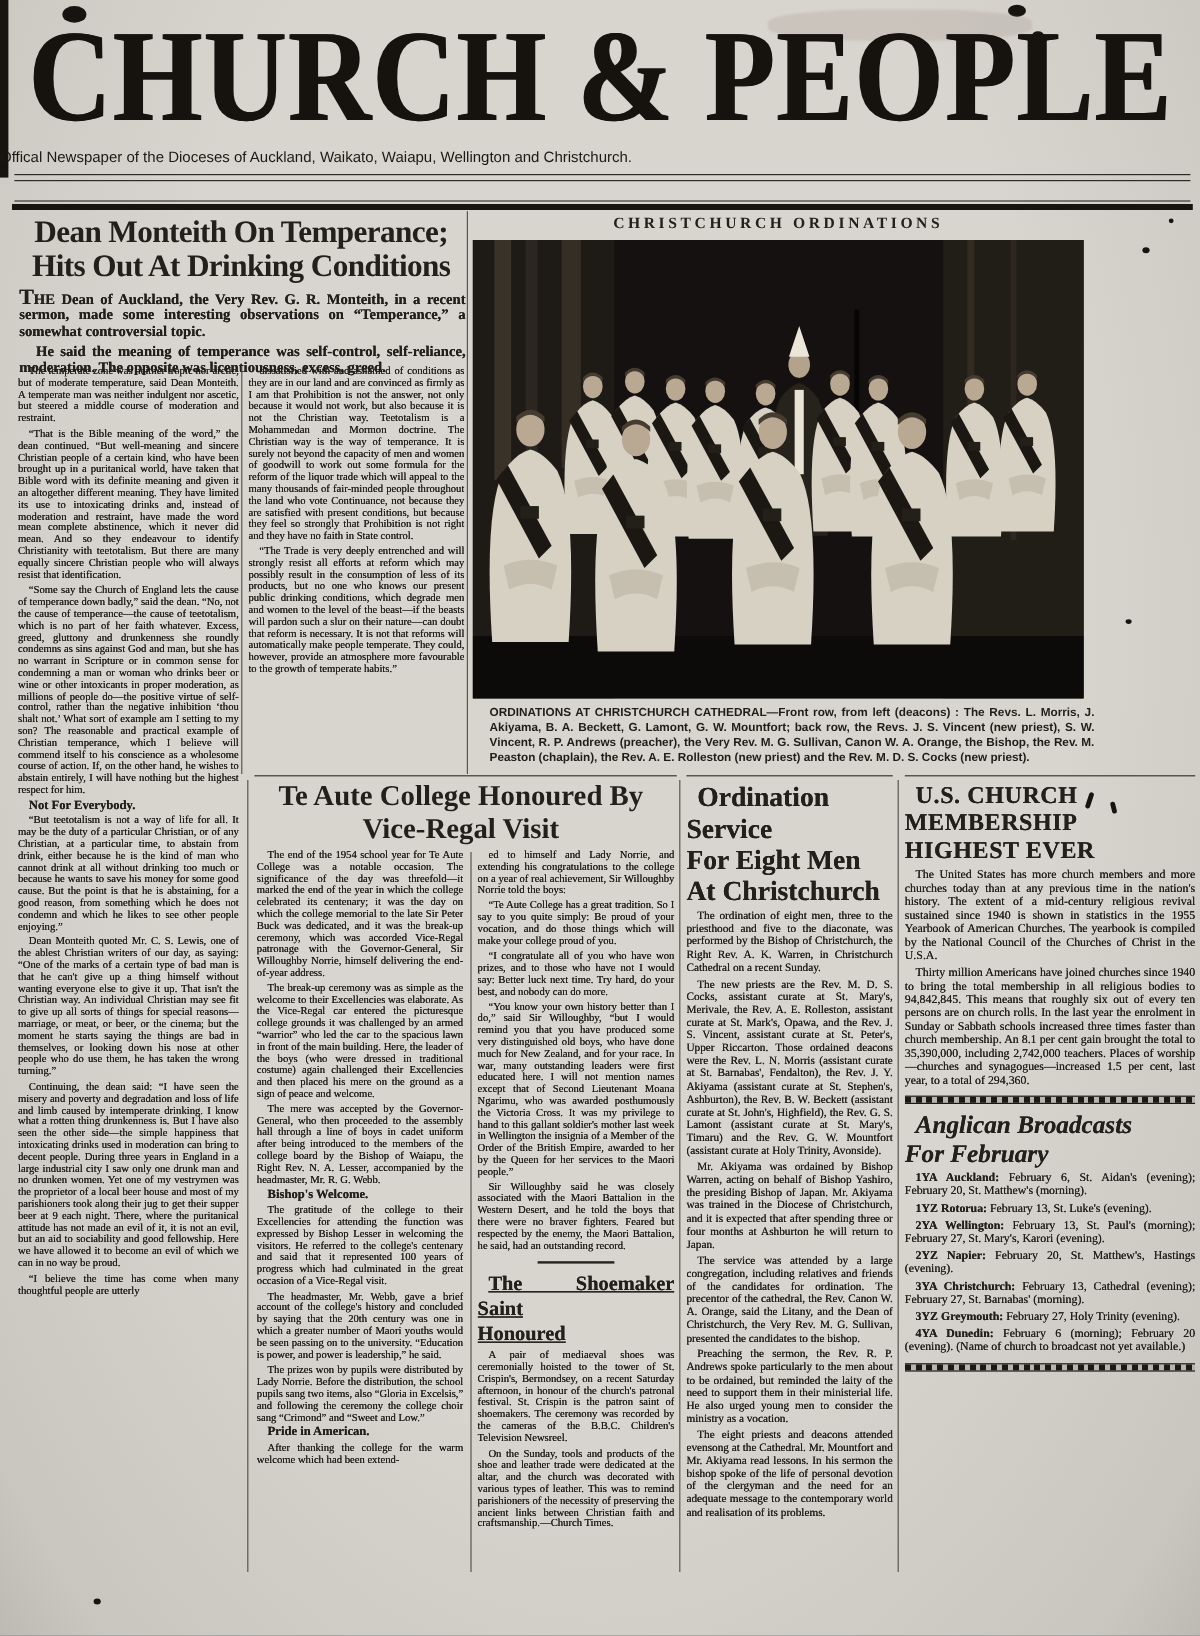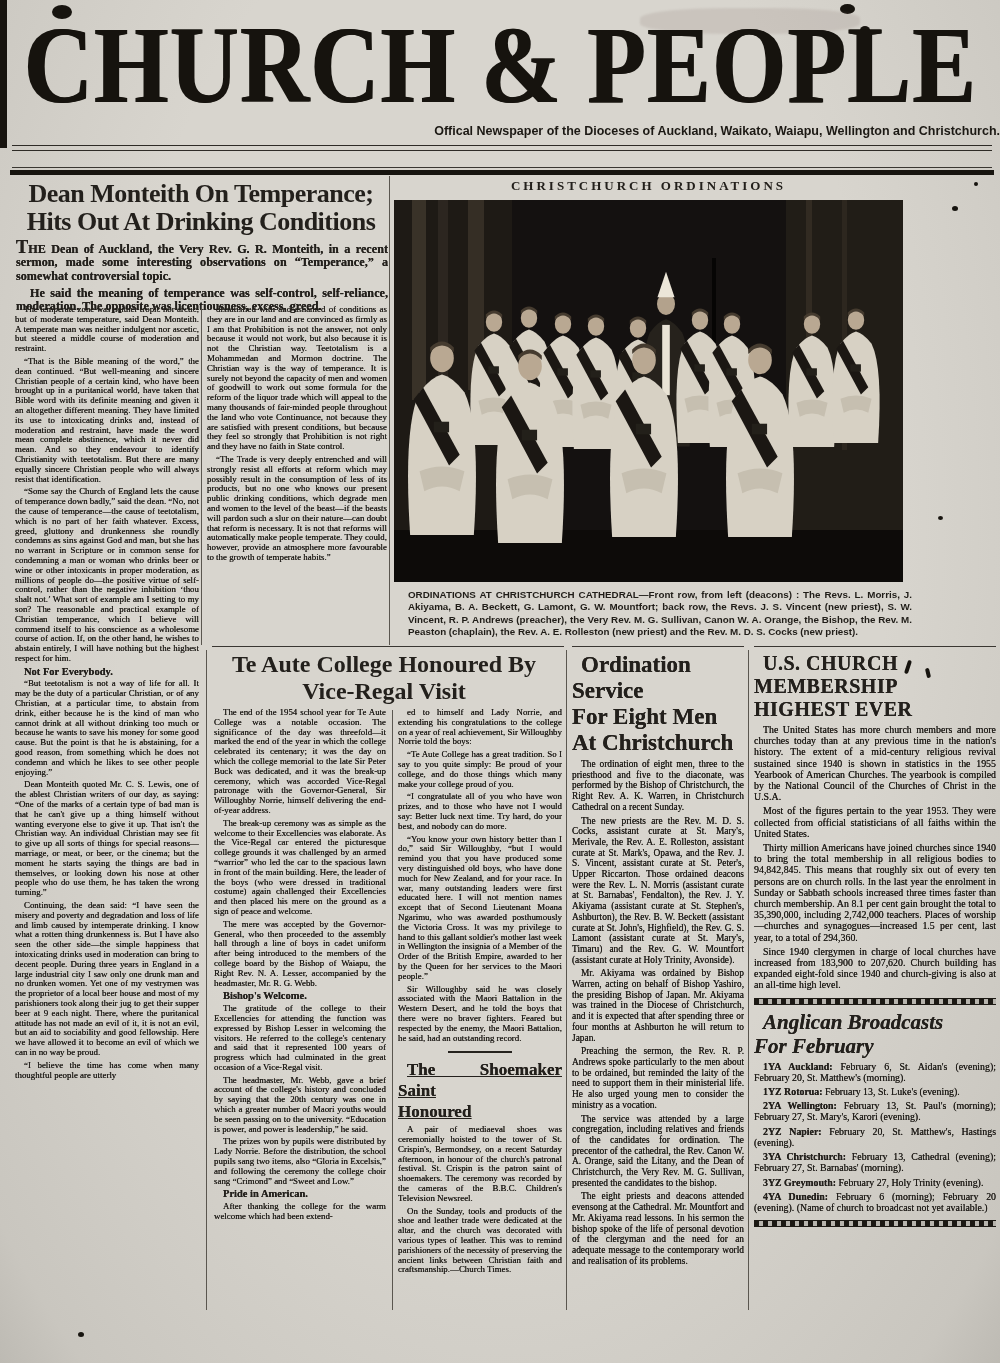--- a/index.html
+++ b/index.html
@@ -9,22 +9,22 @@
   .news p{margin:0 0 3px;text-indent:9px;text-align:justify;text-shadow:0 0 .35px currentColor;}
   .smallcol{font-size:8.9px;line-height:9.8px;position:absolute;overflow:hidden;}
   .subhead{font-weight:bold;text-align:center;font-size:10.5px;margin:5px 0 4px;text-indent:0;}
   .vrule{position:absolute;width:1px;background:#5a564f;}
   .hrule{position:absolute;height:1px;background:#3a3732;}
   .thickbar{position:absolute;height:5px;background:#17140f;}
   .dbl{position:absolute;height:4px;border-top:1px solid #2e2b26;border-bottom:1px solid #2e2b26;}
   .masthead{position:absolute;top:16px;left:0;right:0;text-align:center;font-weight:bold;
             font-size:84px;letter-spacing:1px;color:#16130e;transform:scale(1.14,1.3);transform-origin:50% 50%;
             text-shadow:1px 0 0 #16130e;}
-  .subtitle{position:absolute;top:124px;left:0;right:0;text-align:right;font-family:"Liberation Sans",sans-serif;
-            font-weight:bold;font-size:12.5px;color:#1c1914;}
+  .subtitle{position:absolute;top:124px;left:0;right:0;text-align:left;font-family:"Liberation Sans",sans-serif;
+            font-weight:normal;font-size:12.5px;color:#1c1914;}
   .dateline{position:absolute;top:150px;left:12px;right:10px;height:20px;}
   .vol{position:absolute;left:4px;top:2px;font-weight:bold;font-size:15px;}
   .date{position:absolute;left:0;right:0;text-align:center;font-weight:bold;font-size:16px;letter-spacing:.5px;}
   .reg{position:absolute;right:2px;top:0;text-align:right;font-family:"Liberation Sans",sans-serif;
        font-weight:bold;font-size:8.2px;line-height:9.6px;}
   .h-temp{position:absolute;left:14px;top:180px;width:374px;text-align:center;font-weight:bold;
           font-size:26px;line-height:27.5px;letter-spacing:-.5px;}
   .lead{position:absolute;left:16px;top:238px;width:372px;font-size:12.2px;line-height:13.3px;font-weight:bold;}
   .lead p{margin:0 0 4px;text-align:justify;text-indent:0;}
   .lead p + p{text-indent:14px;}
@@ -164,21 +164,21 @@
     <p>The mere was accepted by the Governor-General, who then proceeded to the assembly hall through a line of boys in cadet uniform after being introduced to the members of the college board by the Bishop of Waiapu, the Right Rev. N. A. Lesser, accompanied by the headmaster, Mr. R. G. Webb.</p>
     <p class="subhead">Bishop's Welcome.</p>
     <p>The gratitude of the college to their Excellencies for attending the function was expressed by Bishop Lesser in welcoming the visitors. He referred to the college's centenary and said that it represented 100 years of progress which had culminated in the great occasion of a Vice-Regal visit.</p>
     <p>The headmaster, Mr. Webb, gave a brief account of the college's history and concluded by saying that the 20th century was one in which a greater number of Maori youths would be seen passing on to the university. “Education is power, and power is leadership,” he said.</p>
     <p>The prizes won by pupils were distributed by Lady Norrie. Before the distribution, the school pupils sang two items, also “Gloria in Excelsis,” and following the ceremony the college choir sang “Crimond” and “Sweet and Low.”</p>
     <p class="subhead">Pride in American.</p>
     <p>After thanking the college for the warm welcome which had been extend-</p>
   </div>
   <div class="smallcol news" style="left:398px;top:708px;width:164px;height:602px;">
     <p>ed to himself and Lady Norrie, and extending his congratulations to the college on a year of real achievement, Sir Willoughby Norrie told the boys:</p>
-    <p>“Te Aute College has a great tradition. So I say to you quite simply: Be proud of your college, and do those things which many make your college proud of you.</p>
+    <p>“Te Aute College has a great tradition. So I say to you quite simply: Be proud of your vocation, and do those things which will make your college proud of you.</p>
     <p>“I congratulate all of you who have won prizes, and to those who have not I would say: Better luck next time. Try hard, do your best, and nobody can do more.</p>
     <p>“You know your own history better than I do,” said Sir Willoughby, “but I would remind you that you have produced some very distinguished old boys, who have done much for New Zealand, and for your race. In war, many outstanding leaders were first educated here. I will not mention names except that of Second Lieutenant Moana Ngarimu, who was awarded posthumously the Victoria Cross. It was my privilege to hand to this gallant soldier's mother last week in Wellington the insignia of a Member of the Order of the British Empire, awarded to her by the Queen for her services to the Maori people.”</p>
     <p>Sir Willoughby said he was closely associated with the Maori Battalion in the Western Desert, and he told the boys that there were no braver fighters. Feared but respected by the enemy, the Maori Battalion, he said, had an outstanding record.</p>
     <div class="divider-sm"></div>
     <p class="h-shoe">
       <span>The Shoemaker Saint</span><br>
       <span>Honoured</span>
     </p>
     <p>A pair of mediaeval shoes was ceremonially hoisted to the tower of St. Crispin's, Bermondsey, on a recent Saturday afternoon, in honour of the church's patronal festival. St. Crispin is the patron saint of shoemakers. The ceremony was recorded by the cameras of the B.B.C. Children's Television Newsreel.</p>
     <p>On the Sunday, tools and products of the shoe and leather trade were dedicated at the altar, and the church was decorated with various types of leather. This was to remind parishioners of the necessity of preserving the ancient links between Christian faith and craftsmanship.—Church Times.</p>
@@ -186,35 +186,33 @@
 
   <div class="smallcol news col-ord" style="left:572px;top:652px;width:172px;height:658px;">
     <p class="h-col">
       <span>Ordination Service</span><br>
       <span>For Eight Men</span><br>
       <span>At Christchurch</span>
     </p>
     <p>The ordination of eight men, three to the priesthood and five to the diaconate, was performed by the Bishop of Christchurch, the Right Rev. A. K. Warren, in Christchurch Cathedral on a recent Sunday.</p>
     <p>The new priests are the Rev. M. D. S. Cocks, assistant curate at St. Mary's, Merivale, the Rev. A. E. Rolleston, assistant curate at St. Mark's, Opawa, and the Rev. J. S. Vincent, assistant curate at St. Peter's, Upper Riccarton. Those ordained deacons were the Rev. L. N. Morris (assistant curate at St. Barnabas', Fendalton), the Rev. J. Y. Akiyama (assistant curate at St. Stephen's, Ashburton), the Rev. B. W. Beckett (assistant curate at St. John's, Highfield), the Rev. G. S. Lamont (assistant curate at St. Mary's, Timaru) and the Rev. G. W. Mountfort (assistant curate at Holy Trinity, Avonside).</p>
     <p>Mr. Akiyama was ordained by Bishop Warren, acting on behalf of Bishop Yashiro, the presiding Bishop of Japan. Mr. Akiyama was trained in the Diocese of Christchurch, and it is expected that after spending three or four months at Ashburton he will return to Japan.</p>
+    <p>The service was attended by a large congregation, including relatives and friends of the candidates for ordination. The precentor of the cathedral, the Rev. Canon W. A. Orange, said the Litany, and the Dean of Christchurch, the Very Rev. M. G. Sullivan, presented the candidates to the bishop.</p>
     <p>Preaching the sermon, the Rev. R. P. Andrews spoke particularly to the men about to be ordained, but reminded the laity of the need to support them in their ministerial life. He also urged young men to consider the ministry as a vocation.</p>
-    <p>The service was attended by a large congregation, including relatives and friends of the candidates for ordination. The precentor of the cathedral, the Rev. Canon W. A. Orange, said the Litany, and the Dean of Christchurch, the Very Rev. M. G. Sullivan, presented the candidates to the bishop.</p>
     <p>The eight priests and deacons attended evensong at the Cathedral. Mr. Mountfort and Mr. Akiyama read lessons. In his sermon the bishop spoke of the life of personal devotion of the clergyman and the need for an adequate message to the contemporary world and realisation of its problems.</p>
   </div>
 
   <div class="smallcol news col-right" style="left:754px;top:652px;width:242px;height:658px;">
     <p class="h-us">
       <span>U.S.  CHURCH</span><br>
       <span>MEMBERSHIP</span><br>
       <span>HIGHEST  EVER</span>
     </p>
     <p>The United States has more church members and more churches today than at any previous time in the nation's history. The extent of a mid-century religious revival sustained since 1940 is shown in statistics in the 1955 Yearbook of American Churches. The yearbook is compiled by the National Council of the Churches of Christ in the U.S.A.</p>
-    <p>Most of the figures pertain to the year 1953. They were collected from official statisticians of all faiths within the United States.</p>
     <p>Thirty million Americans have joined churches since 1940 to bring the total membership in all religious bodies to 94,842,845. This means that roughly six out of every ten persons are on church rolls. In the last year the enrolment in Sunday or Sabbath schools increased three times faster than church membership. An 8.1 per cent gain brought the total to 35,390,000, including 2,742,000 teachers. Places of worship—churches and synagogues—increased 1.5 per cent, last year, to a total of 294,360.</p>
-    <p>Since 1940 clergymen in charge of local churches have increased from 183,900 to 207,620. Church building has expanded eight-fold since 1940 and church-giving is also at an all-time high level.</p>
     <div class="chain"></div>
     <p class="h-bc">
       <span>Anglican Broadcasts</span><br>
       <span>For February</span>
     </p>
     <p class="bc"><b>1YA Auckland:</b> <span>February 6, St. Aidan's (evening); February 20, St. Matthew's (morning).</span></p>
     <p class="bc"><b>1YZ Rotorua:</b> <span>February 13, St. Luke's (evening).</span></p>
     <p class="bc"><b>2YA Wellington:</b> <span>February 13, St. Paul's (morning); February 27, St. Mary's, Karori (evening).</span></p>
     <p class="bc"><b>2YZ Napier:</b> <span>February 20, St. Matthew's, Hastings (evening).</span></p>
     <p class="bc"><b>3YA Christchurch:</b> <span>February 13, Cathedral (evening); February 27, St. Barnabas' (morning).</span></p>

